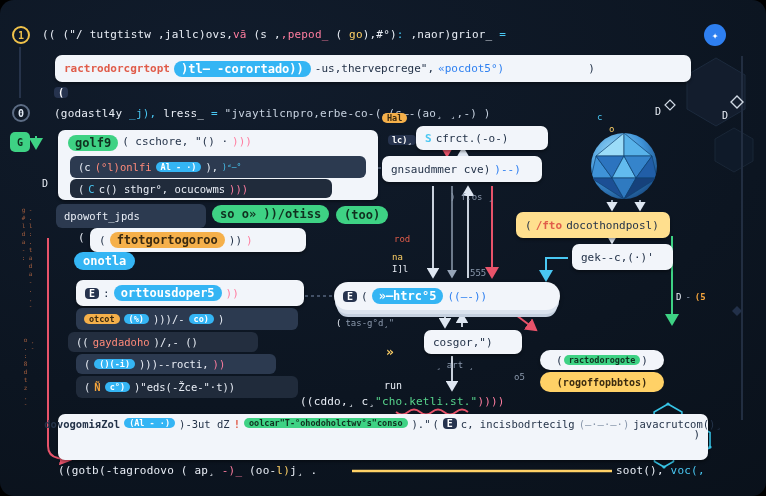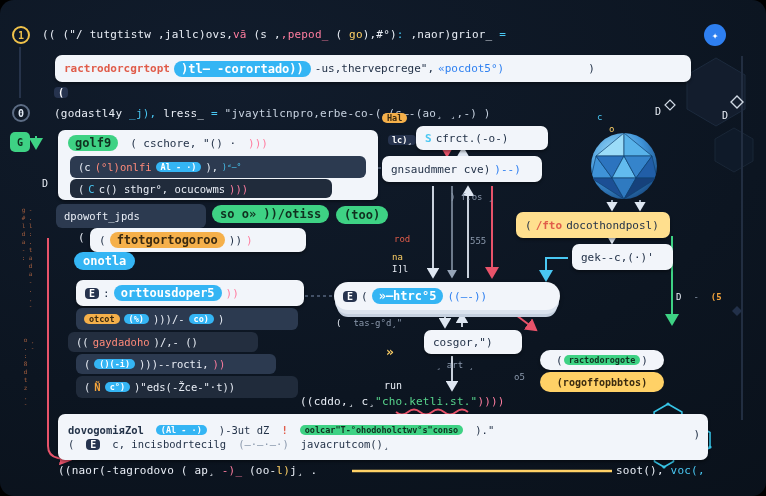--- a/index.html
+++ b/index.html
@@ -21,21 +21,21 @@
   .pill{border-radius:10px;padding:1px 7px;font-weight:bold;font-size:12px;white-space:nowrap}
   .pill-cy{background:#34b5f4;color:#fff}
   .pill-gn{background:#3ed284;color:#10301f}
   .pill-or{background:#f5b04a;color:#3a2a10}
   .sm{font-size:8.5px;padding:0 5px}
   .tag{background:#26334e;color:#fff;border-radius:4px;padding:0 4px;font-weight:bold;font-size:10px}
   .cbadge{position:absolute;border-radius:50%;display:flex;align-items:center;
     justify-content:center;font-weight:bold;font-size:10px}
   .vtext{position:absolute;writing-mode:vertical-rl;text-orientation:upright;font-size:6px;
     color:#bd6b44;letter-spacing:1px;opacity:.85;overflow:hidden}
-  .row{display:flex;align-items:center;gap:12px;white-space:nowrap}
+  .row{display:flex;align-items:flex-start;gap:4px;white-space:nowrap}
   svg{display:block}
 </style>
 </head>
 <body>
 
 <div id="stage">
 
   <svg class="abs" width="766" height="496" style="left:0;top:0;pointer-events:none">
     <defs>
       <marker id="aw" markerWidth="7" markerHeight="7" refX="5" refY="3.5" orient="auto">
@@ -269,52 +269,52 @@
   <div class="wbox" style="left:424px;top:330px;width:98px;height:24px">
     <span class="ink">cosgor,")</span>
   </div>
   <span class="fl gray" style="left:436px;top:360px">¸ art ¸</span>
   <span class="fl yl" style="left:386px;top:344px;font-size:13px;font-weight:bold">»</span>
   <span class="fl w" style="left:384px;top:380px;font-size:10px">run</span>
   <span class="fl gray" style="left:514px;top:372px">o5</span>
   <span class="fl red" style="left:394px;top:234px">rod</span>
   <span class="fl yl" style="left:392px;top:252px">na</span>
   <span class="fl w" style="left:392px;top:264px">I]l</span>
-  <span class="fl gray" style="left:470px;top:236px">555</span>
+  <span class="fl gray" style="left:470px;top:268px">555</span>
 
   <div class="wbox" style="left:540px;top:350px;width:124px;height:20px;border-radius:10px;justify-content:center;gap:1px;padding:0 4px">
     <span class="ink">(</span>
     <span class="pill pill-gn sm">ractodorogote</span>
     <span class="ink">)</span>
   </div>
   <div class="abs" style="left:540px;top:372px;width:124px;height:20px;border-radius:10px;background:#ffd166;color:#3a2a10;display:flex;align-items:center;justify-content:center;font-size:10px;font-weight:bold">(rogoffopbbtos)</div>
 
   <div class="code" style="left:300px;top:395px">
     <span class="w">((cddo,¸ c¸</span><span class="gn">"cho.ketli.st."</span><span class="pk">))))</span>
   </div>
 
-  <div class="wbox" style="left:58px;top:414px;width:650px;height:46px;flex-direction:column;align-items:flex-start;justify-content:center;gap:2px;padding:4px 10px">
+  <div class="wbox" style="left:58px;top:414px;width:650px;height:46px;flex-direction:row;align-items:flex-start;justify-content:center;gap:2px;padding:4px 10px">
     <div class="row" style="font-size:10.5px">
       <span class="ink" style="font-weight:bold">dovogomiяZol</span>
       <span class="pill pill-cy sm">(Al - ·)</span>
       <span class="ink"> )-3ut dZ</span>
       <span class="red" style="font-weight:bold"> !</span>
       <span class="pill pill-gn sm">oolcar"T-°ohodoholctwv°s"conso</span>
       <span class="ink"> )."</span>
     </div>
     <div class="row" style="font-size:10.5px">
       <span class="ink">( </span>
       <span class="tag">E</span>
       <span class="ink"> c, incisbodrtecilg</span>
       <span class="gray"> (—·—·—·)</span>
       <span class="ink"> javacrutcom()¸</span>
     </div>
     <span class="ink abs" style="right:8px;top:14px">)</span>
   </div>
 
   <div class="code" style="left:58px;top:464px">
-    <span class="w">((naor(-tagrodovo</span><span class="w"> ( ap¸ </span><span class="pk">-)_</span><span class="w"> (oo-</span><span class="yl">l)</span><span class="w">j¸ .</span>
+    <span class="w">((gotb(-tagrodovo</span><span class="w"> ( ap¸ </span><span class="pk">-)_</span><span class="w"> (oo-</span><span class="yl">l)</span><span class="w">j¸ .</span>
   </div>
   <div class="code" style="left:616px;top:464px">
     <span class="w">soot(),</span><span class="cy"> voc(,</span>
   </div>
 
 </div>
 
 </body></html>

